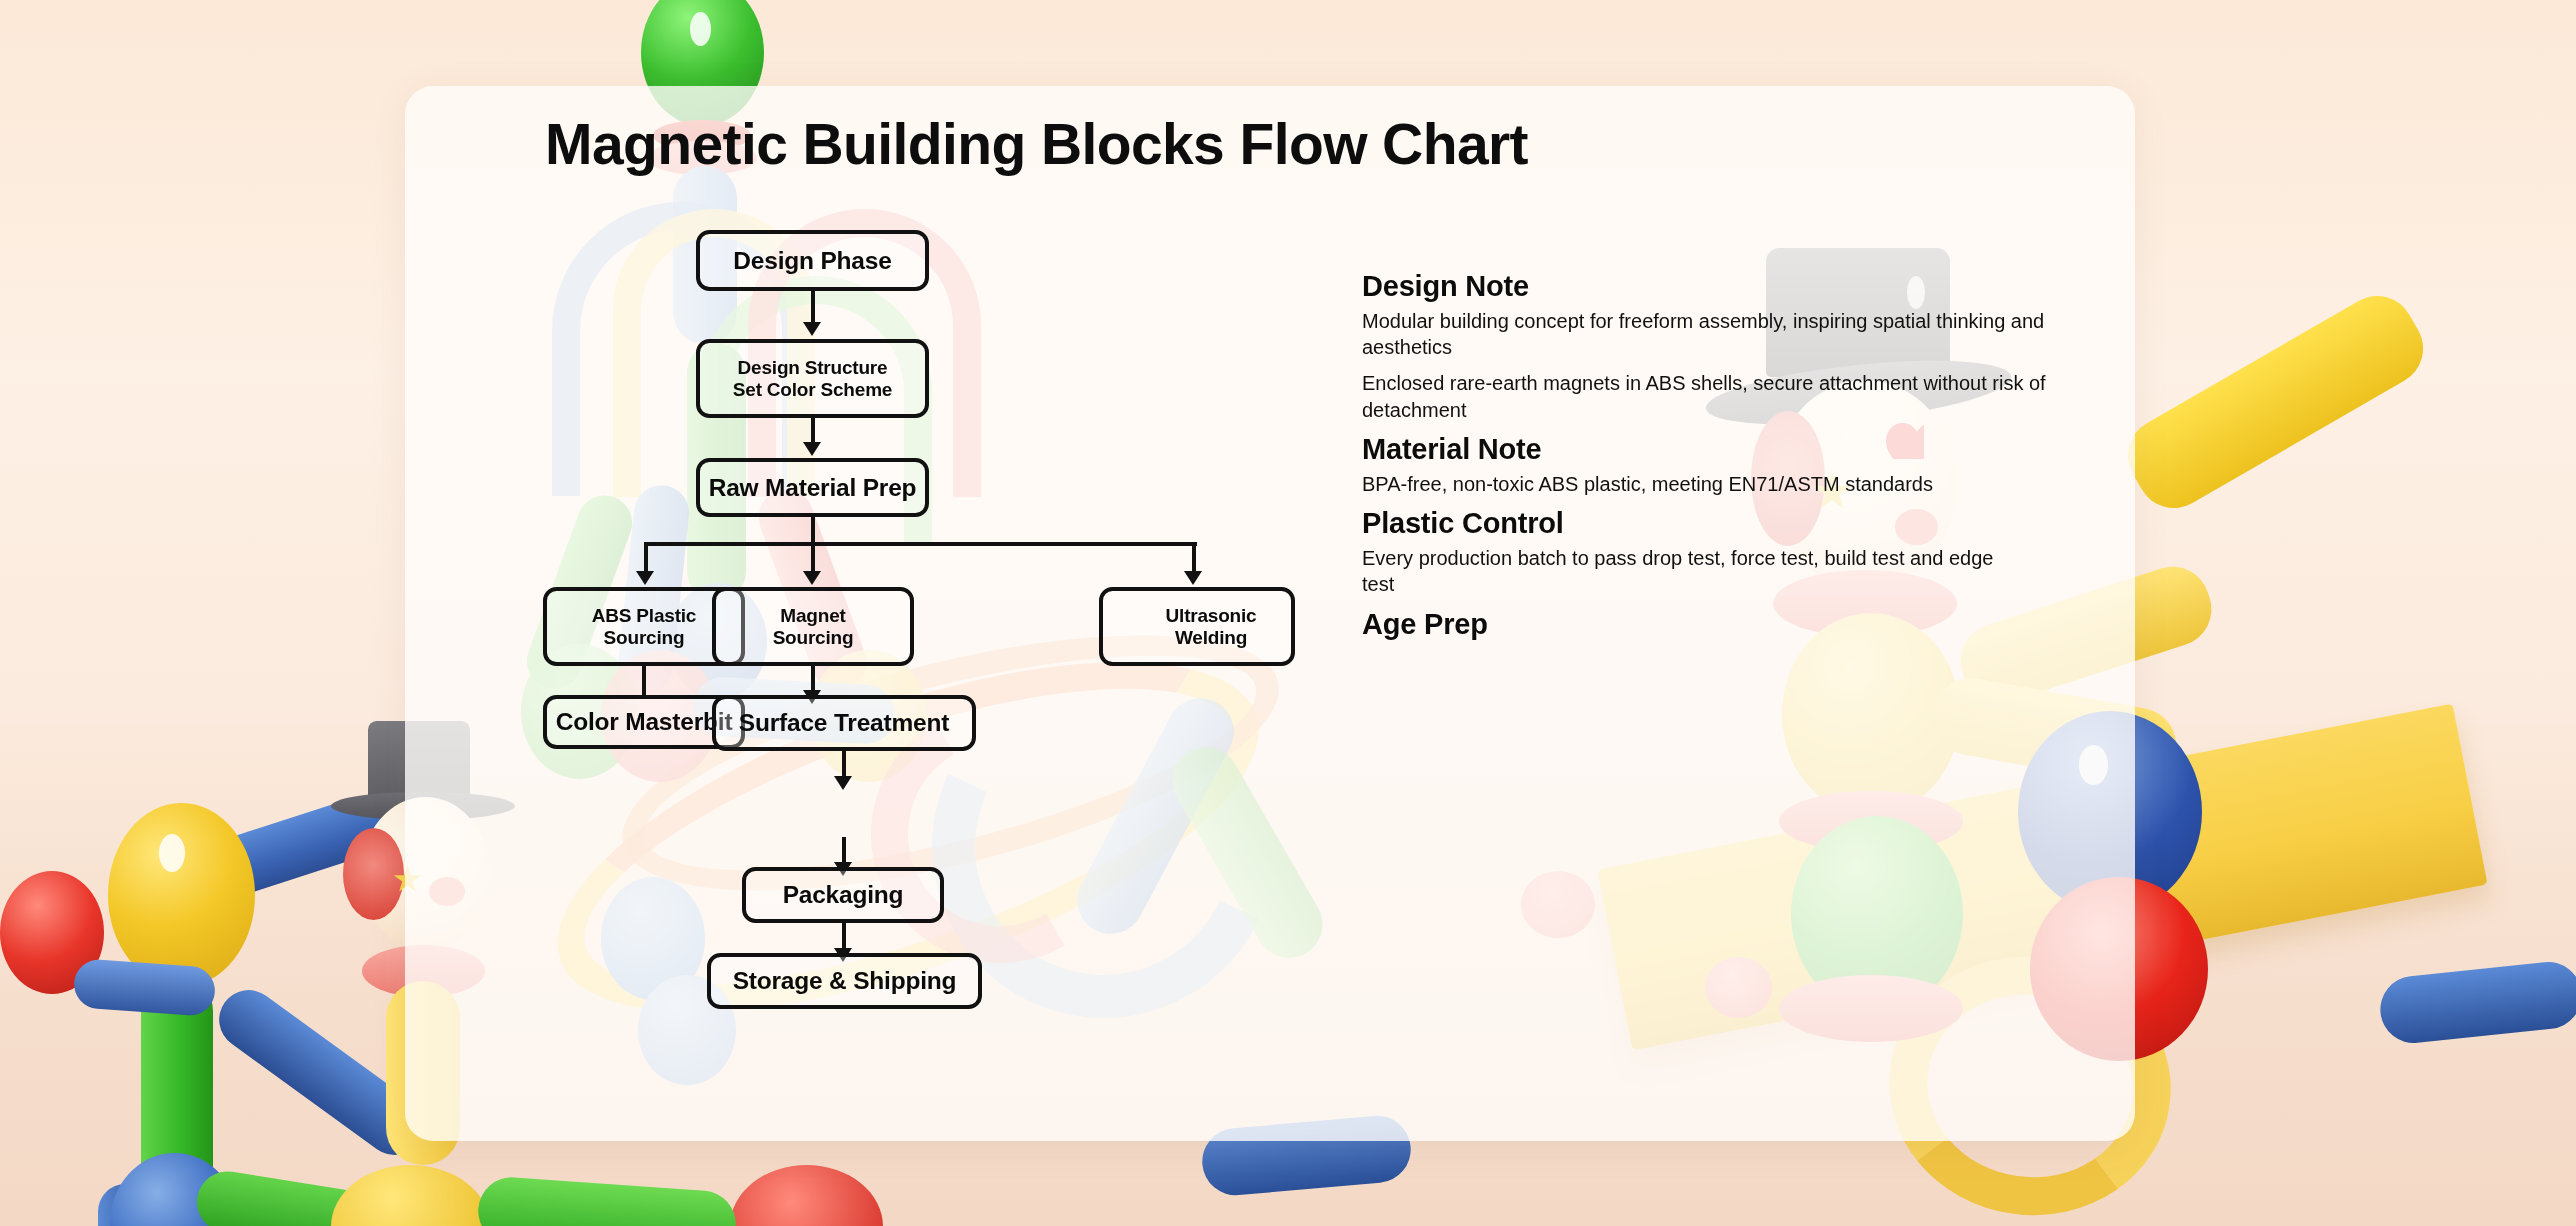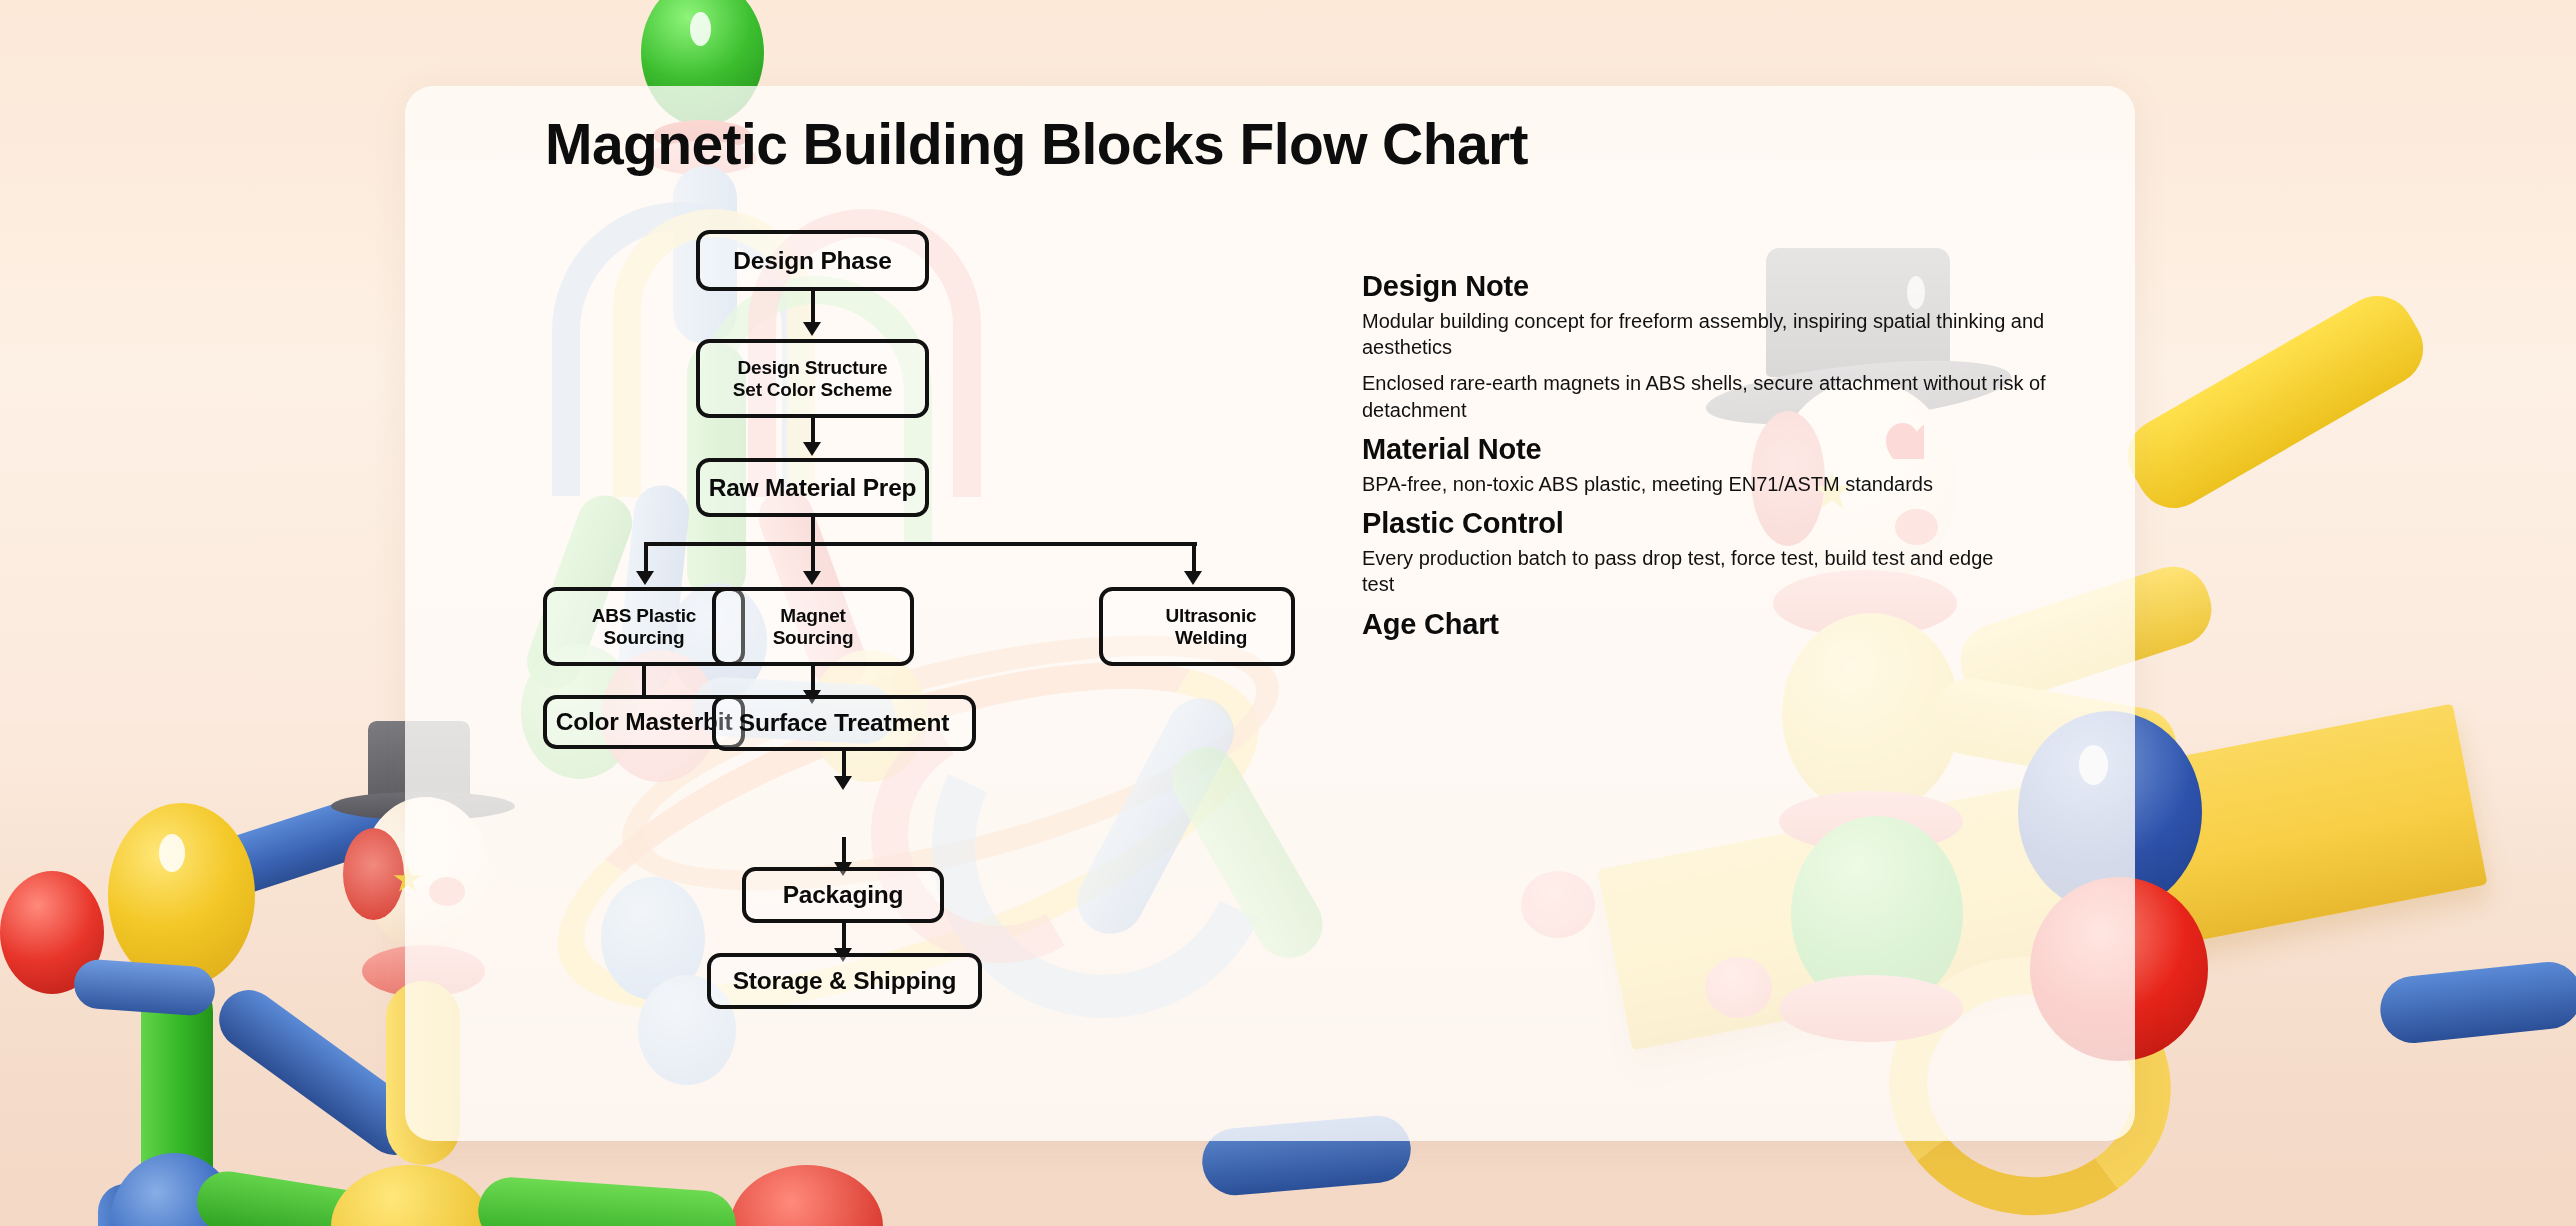--- a/index.html
+++ b/index.html
@@ -253,18 +253,18 @@
       <div class="note-title">Material Note</div>
       <div class="note-body" style="max-width:656px;">BPA-free, non-toxic ABS plastic, meeting EN71/ASTM standards</div>
     </div>
 
     <div class="note">
       <div class="note-title">Plastic Control</div>
       <div class="note-body" style="max-width:644px;">Every production batch to pass drop test, force test, build test and edge test</div>
     </div>
 
     <div class="note">
-      <div class="note-title">Age Chart</div>
+      <div class="note-title">Age Prep</div>
     </div>
 
   </div>
 </div>
 
 
 </body></html>

